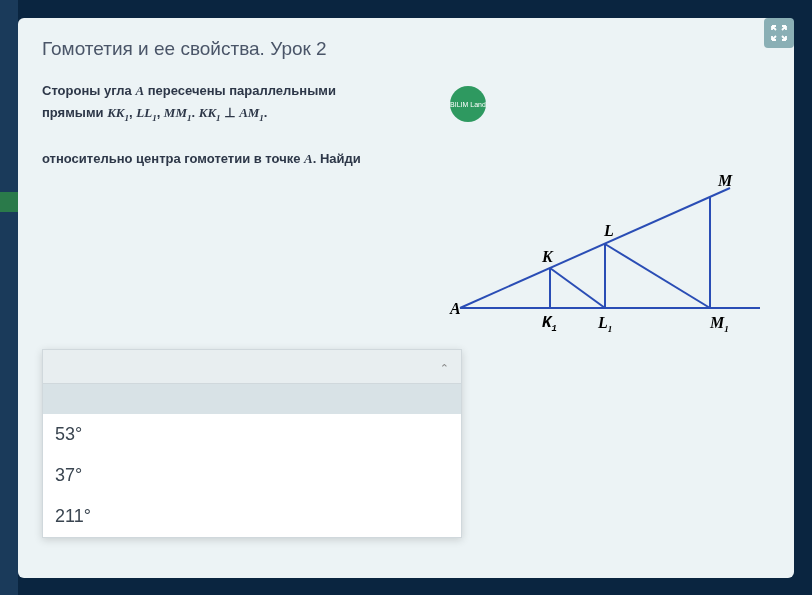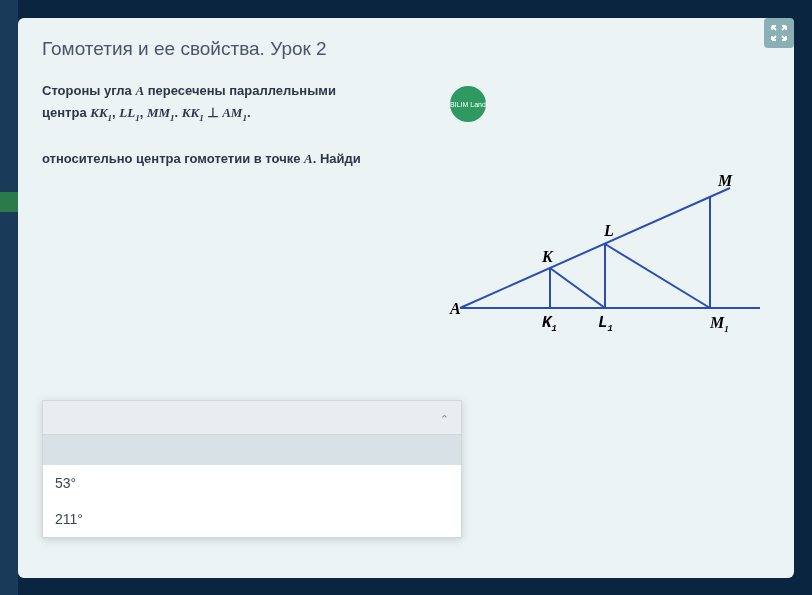--- a/index.html
+++ b/index.html
@@ -15,36 +15,36 @@
     .problem .bold{font-weight:bold}
     .problem em{font-style:italic;font-family:'Times New Roman',serif}
     .sub{font-size:9px;vertical-align:sub}
     .badge{width:36px;height:36px;background:#2e9960;border-radius:50%;display:flex;align-items:center;justify-content:center;flex-shrink:0;margin-top:6px}
     .badge-text{color:#fff;font-size:7px;text-align:center;line-height:1}
     .figure{position:absolute;right:24px;top:140px;width:320px;height:200px}
     .dropdown{position:absolute;left:24px;bottom:40px;width:420px;background:#fff;border:1px solid #d0d8dc;box-shadow:0 2px 8px rgba(0,0,0,0.15)}
     .dd-selected{height:34px;background:#e8eef0;border-bottom:1px solid #d0d8dc;position:relative;cursor:pointer}
     .dd-caret{position:absolute;right:12px;top:12px;color:#888;font-size:11px}
     .dd-highlight{height:30px;background:#d8e2e6}
-    .dd-opt{padding:10px 12px;font-size:14px;color:#3a4550;cursor:pointer}
+    .dd-opt{padding:10px 12px;font-size:18px;color:#3a4550;cursor:pointer}
   </style>
 </head>
 <body>
 
 <div class="sidebar">
   <div class="tab"></div>
 </div>
 
 <div class="content">
   <div class="title">Гомотетия и ее свойства. Урок 2</div>
 
   <div class="body">
     <div class="problem">
       <span class="bold"><span>Стороны угла </span><em>A</em><span> пересечены параллельными</span></span><br>
-      <span class="bold"><span>центра </span><em><span>KK</span><span class="sub">1</span></em><span>, </span><em><span>LL</span><span class="sub">1</span></em><span>, </span><em><span>MM</span><span class="sub">1</span></em><span>. </span><em><span>KK</span><span class="sub">1</span></em><span> ⊥ </span><em><span>AM</span><span class="sub">1</span></em>.</span><br>
+      <span class="bold"><span>прямыми </span><em><span>KK</span><span class="sub">1</span></em><span>, </span><em><span>LL</span><span class="sub">1</span></em><span>, </span><em><span>MM</span><span class="sub">1</span></em><span>. </span><em><span>KK</span><span class="sub">1</span></em><span> ⊥ </span><em><span>AM</span><span class="sub">1</span></em>.</span><br>
       <br>
       <span class="bold"><span>относительно центра гомотетии в точке </span><em>A</em><span>. Найди</span></span><br>
     </div>
     <div class="badge">
       <div class="badge-text">BILIM Land</div>
     </div>
   </div>
 
   <div class="figure">
     <svg width="320" height="200" viewBox="0 0 320 200">
@@ -61,30 +61,31 @@
 
       <line x1="100" y1="110" x2="155" y2="150" stroke="#2a4db5" stroke-width="2"></line>
 
       <line x1="155" y1="86" x2="260" y2="150" stroke="#2a4db5" stroke-width="2"></line>
     </svg>
     <div style="position:absolute;left:0;top:142px;font-style:italic;font-family:'Times New Roman';font-size:16px;font-weight:bold">A</div>
     <div style="position:absolute;left:92px;top:90px;font-style:italic;font-family:'Times New Roman';font-size:16px;font-weight:bold">K</div>
     <div style="position:absolute;left:154px;top:64px;font-style:italic;font-family:'Times New Roman';font-size:16px;font-weight:bold">L</div>
     <div style="position:absolute;left:268px;top:14px;font-style:italic;font-family:'Times New Roman';font-size:16px;font-weight:bold">M</div>
     <div style="position:absolute;left:92px;top:156px;font-style:italic;font-family:Liberation Mono, monospace;font-size:16px;font-weight:bold"><span>K</span><span class="sub">1</span></div>
-    <div style="position:absolute;left:148px;top:156px;font-style:italic;font-family:Liberation Mono, monospace;font-size:16px;font-weight:bold"><span>L</span><span class="sub">1</span></div>
+    <div style="position:absolute;left:148px;top:156px;font-style:italic;font-family:Liberation Serif, serif;font-size:16px;font-weight:bold"><span>L</span><span class="sub">1</span></div>
     <div style="position:absolute;left:260px;top:156px;font-style:italic;font-family:'Times New Roman';font-size:16px;font-weight:bold"><span>M</span><span class="sub">1</span></div>
   </div>
 
   <div class="dropdown">
     <div class="dd-selected">
       <span class="dd-caret">⌃</span>
     </div>
     <div class="dd-highlight"></div>
     <div class="dd-opt">53°</div>
+    <div class="dd-opt">37°</div>
     <div class="dd-opt">211°</div>
   </div>
 </div>
 
 <div class="expand-btn">
   <svg class="expand-icon" viewBox="0 0 16 16">
     <path d="M1 1 L5 1 M1 1 L1 5 M1 1 L5 5 M15 1 L11 1 M15 1 L15 5 M15 1 L11 5 M1 15 L5 15 M1 15 L1 11 M1 15 L5 11 M15 15 L11 15 M15 15 L15 11 M15 15 L11 11" stroke="#fff" stroke-width="1.8" fill="none"></path>
   </svg>
 </div>
 

